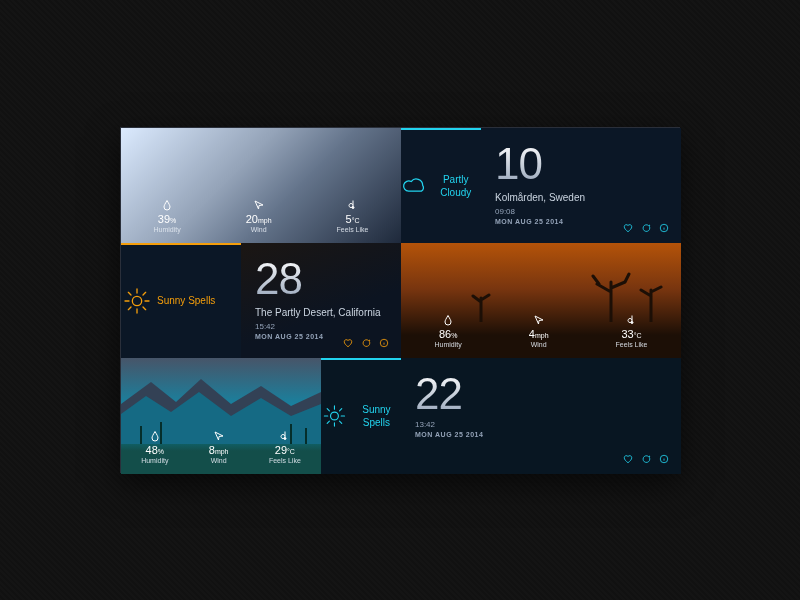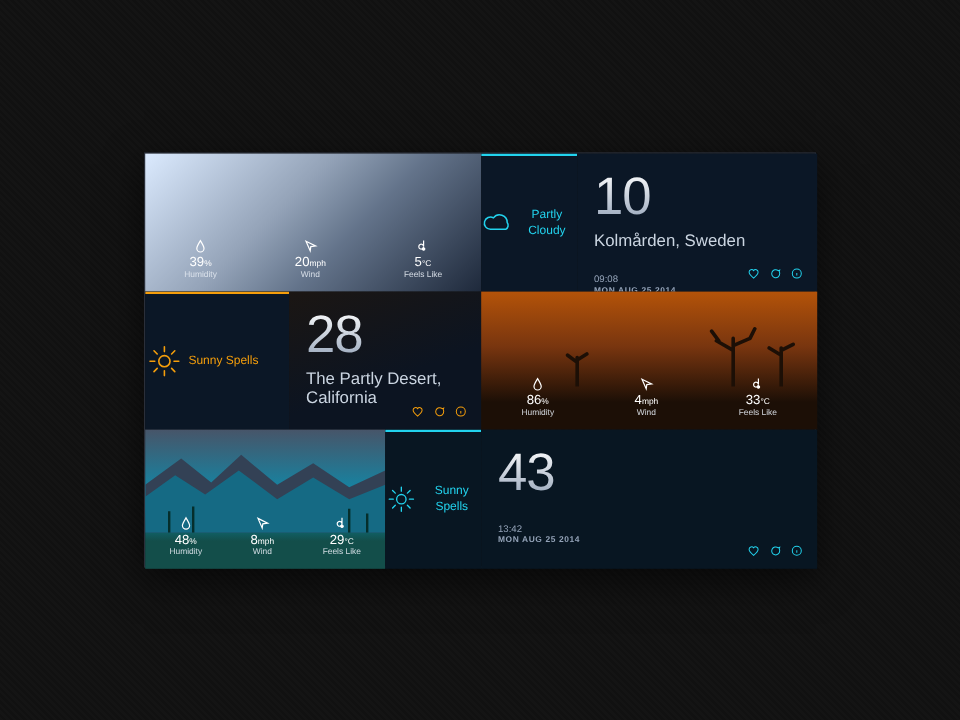--- a/index.html
+++ b/index.html
@@ -39,22 +39,22 @@
 
   .cond { display:flex; flex-direction:row; align-items:center; justify-content:flex-start; height:100%; gap:4px; }
   .cond .label { font-size:10px; text-align:center; line-height:1.3; }
   .cond.cyan { color:#22d3ee; }
   .cond.orange { color:#f59e0b; }
 
   .main { padding:14px 14px 10px; height:100%; position:relative; }
   .temp { font-size:44px; font-weight:200; letter-spacing:-1px; line-height:1;
           background: linear-gradient(180deg,#fff,#94a3b8); -webkit-background-clip:text; background-clip:text; color:transparent; }
   .temp .deg { font-size:18px; vertical-align:top; position:relative; top:4px; }
-  .loc { font-size:14px; margin-top:6px; color:#cbd5e1; }
-  .time { font-size:8px; margin-top:20px; color:#94a3b8; }
+  .loc { font-size:10px; margin-top:6px; color:#cbd5e1; }
+  .time { font-size:8px; margin-top:4px; color:#94a3b8; }
   .date { font-size:7px; margin-top:2px; letter-spacing:0.5px; color:#94a3b8; font-weight:600; }
   .actions { position:absolute; right:12px; bottom:10px; display:flex; gap:8px; }
   .actions svg { width:10px; height:10px; cursor:pointer; }
   .actions.orange svg { stroke:#f59e0b; }
   .actions.cyan svg { stroke:#22d3ee; }
 
   
   .r1a { grid-column:1/4; grid-row:1; }
   .r1b { grid-column:4/5; grid-row:1; }
   .r1c { grid-column:5/6; grid-row:1; }
@@ -241,21 +241,21 @@
           <g stroke-linecap="round">
             <path d="M24 6v6M24 36v6M6 24h6M36 24h6M11 11l4 4M33 33l4 4M37 11l-4 4M15 33l-4 4"></path>
           </g>
         </svg>
       <div class="label"><span>Sunny Spells</span></div>
     </div>
   </div>
 
   <div class="cell r3c bg-dark3">
     <div class="main">
-      <div class="temp"><span>43</span><span class="deg">°C</span></div>
+      <div class="temp"><span>22</span><span class="deg">°C</span></div>
       <div class="time">13:42</div>
       <div class="date">MON AUG 25 2014</div>
       <div class="actions cyan">
         <svg viewBox="0 0 24 24" fill="none" stroke-width="2">
             <path d="M12 21 C7 17 3 13 3 9 a5 5 0 0 1 9-3 a5 5 0 0 1 9 3 c0 4-4 8-9 12Z"></path>
           </svg>
         <svg viewBox="0 0 24 24" fill="none" stroke-width="2">
             <path d="M21 12 a8 8 0 1 1-3-6 l3-1-1 3 a8 8 0 0 1 1 4Z"></path>
           </svg>
         <svg viewBox="0 0 24 24" fill="none" stroke-width="2">

